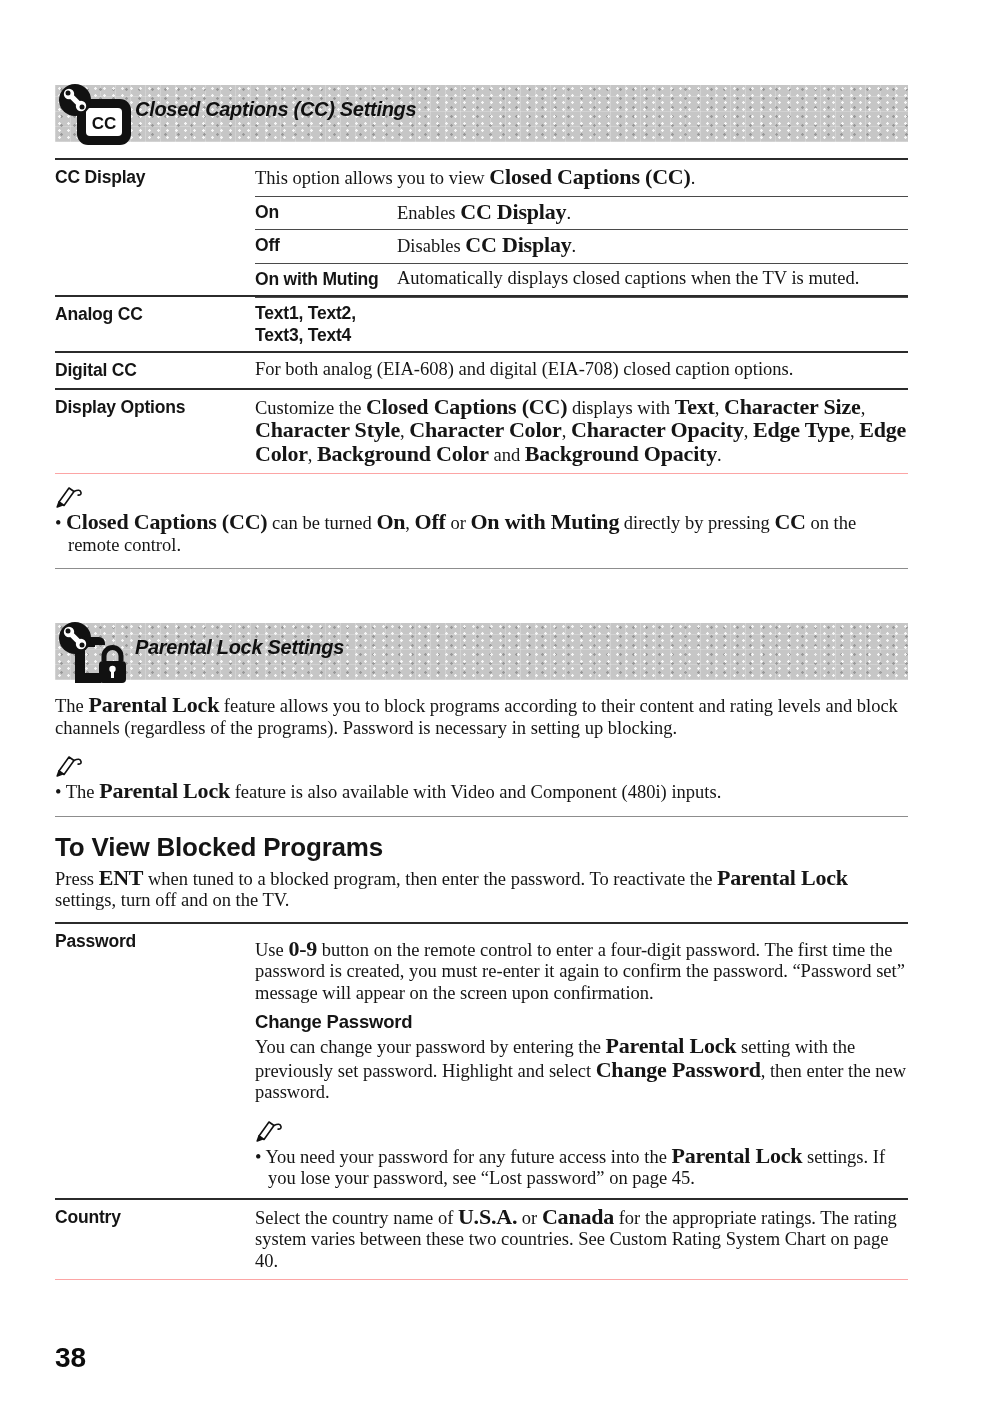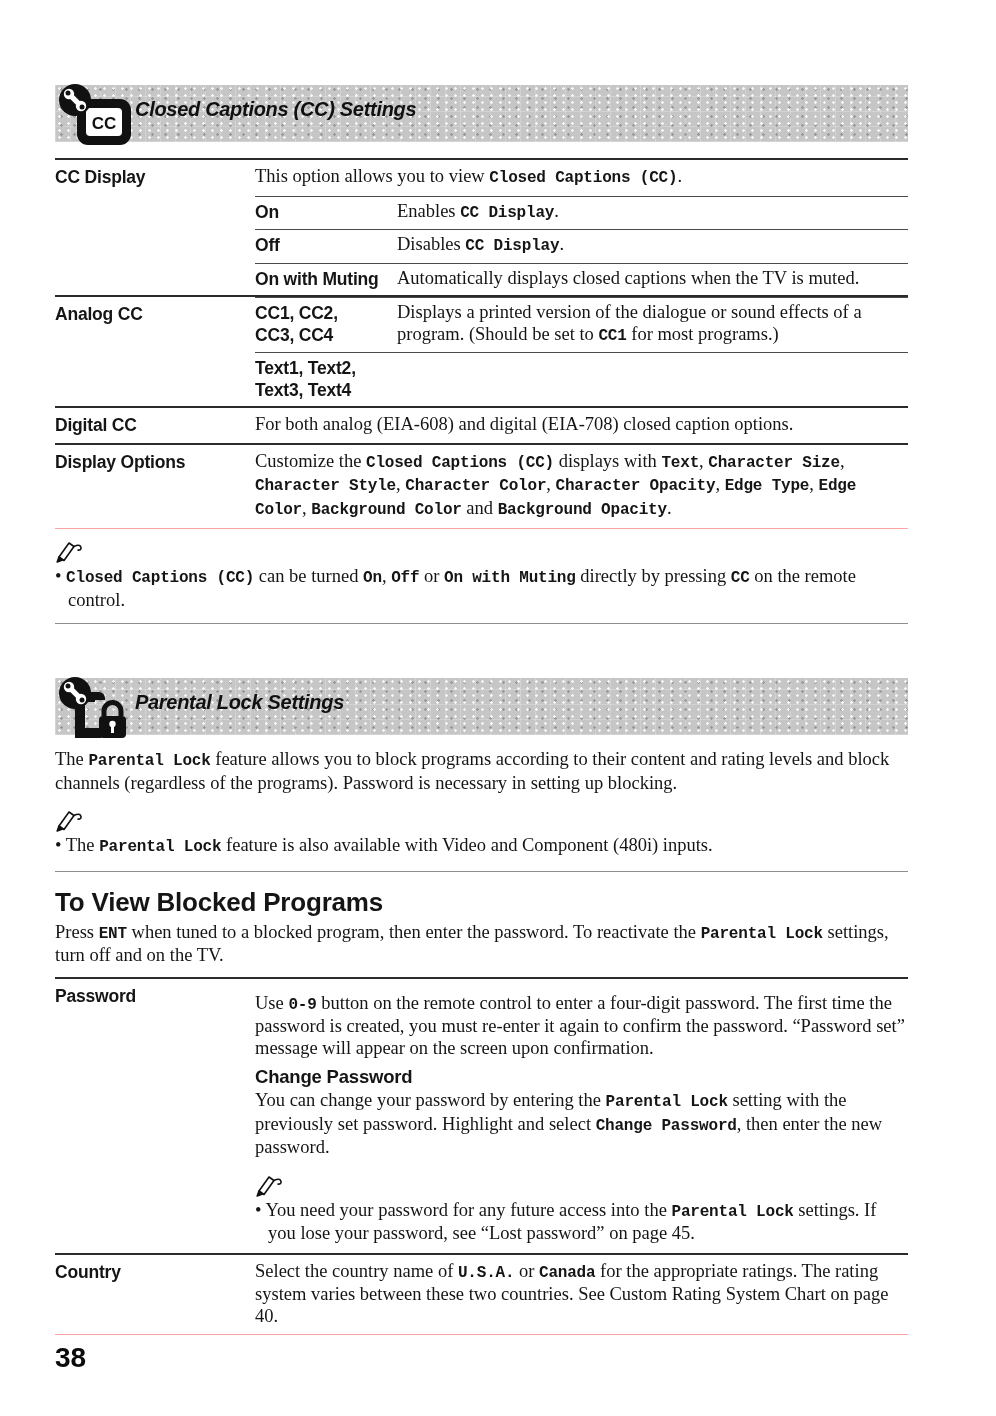--- a/index.html
+++ b/index.html
@@ -40,21 +40,21 @@
   .row-content{padding:0;}
   .intro-line{padding:6px 0 6px;}
   .sub-row{display:grid;grid-template-columns:142px 1fr;border-top:1px solid #4a4a4a;padding:4px 0 5px;}
   .sub-term{
     font-family:"Liberation Sans",sans-serif;font-weight:bold;font-size:17.5px;
     letter-spacing:-0.2px;line-height:21.5px;padding-top:1px;
   }
   .body-text{font-size:18.5px;line-height:21.5px;}
   .para{padding:6px 0 7px;}
   .bold-term{
-    font-family:Liberation Mono, monospace;font-weight:bold;font-size:16px;
+    font-family:Liberation Serif, serif;font-weight:bold;font-size:22px;
     letter-spacing:-0.2px;
   }
   .mini-head{
     font-family:"Liberation Sans",sans-serif;font-weight:bold;font-size:18.5px;
     margin:7px 0 2px;letter-spacing:-0.2px;
   }
 
   
   .note{padding:6px 0 12px;}
   .note.ruled{border-bottom:1px solid #8d8d8d;}
@@ -115,27 +115,20 @@
         <div class="sub-row">
           <div class="sub-term">On with Muting</div>
           <div class="body-text"><span>Automatically displays closed captions when the TV is muted.</span></div>
         </div>
       </div>
     </div>
 
     <div class="def-row">
       <div class="row-label">Analog CC</div>
       <div class="row-content">
-        <div class="sub-row">
-          <div class="sub-term">
-            <div>CC1, CC2,</div>
-            <div>CC3, CC4</div>
-          </div>
-          <div class="body-text"><span>Displays a printed version of the dialogue or sound effects of a program. (Should be set to </span><span class="bold-term">CC1</span><span> for most programs.)</span></div>
-        </div>
         <div class="sub-row">
           <div class="sub-term">
             <div>Text1, Text2,</div>
             <div>Text3, Text4</div>
           </div>
         </div>
       </div>
     </div>
 
     <div class="def-row">

